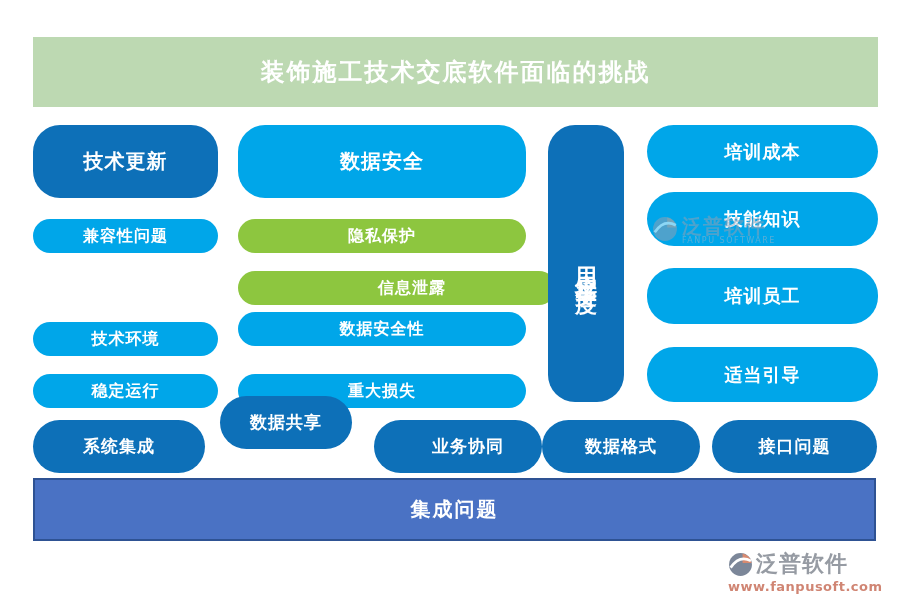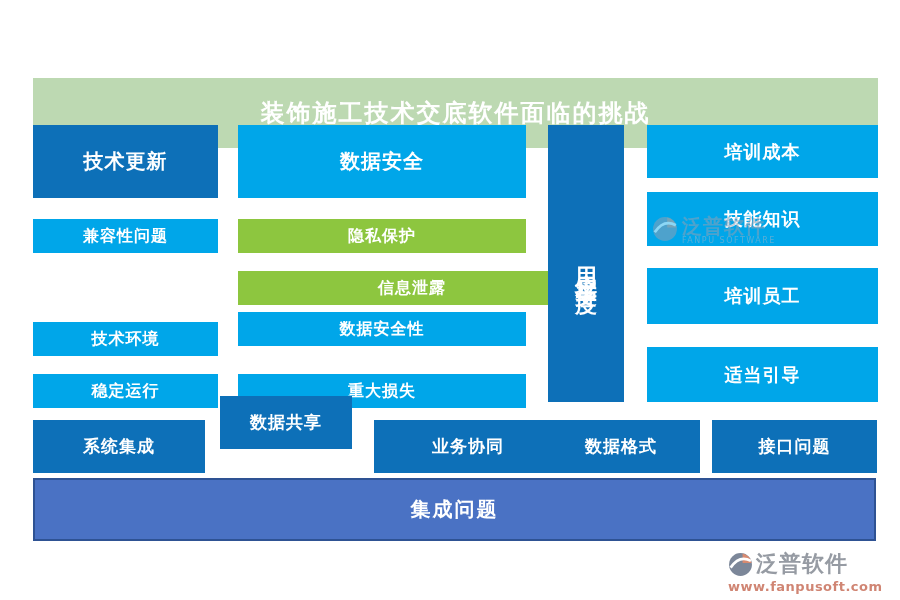--- a/index.html
+++ b/index.html
@@ -10,30 +10,31 @@
     overflow: hidden;
   }
   .canvas { position: relative; width: 900px; height: 600px; background: #ffffff; }
 
   .box {
     position: absolute;
     display: flex; align-items: center; justify-content: center;
     color: #ffffff; font-weight: bold;
     text-align: center;
     letter-spacing: 1px;
+    border-radius: 27px;
   }
   .dark  { background: #0d70b8; }
   .light { background: #00a6e9; }
   .green { background: #8dc63f; }
 
   .title-banner {
     position: absolute; left: 33px; top: 37px; width: 845px; height: 70px;
     background: #bdd9b2; color: #ffffff;
     display: flex; align-items: center; justify-content: center;
-    font-size: 24px; font-weight: bold; letter-spacing: 2px; margin-top: 41px;
+    font-size: 24px; font-weight: bold; letter-spacing: 2px;
   }
 
   .big   { font-size: 20px; }
   .small { font-size: 16px; }
   .row-box { font-size: 17px; }
 
   .vertical-box {
     writing-mode: vertical-rl;
     font-size: 22px; letter-spacing: 6px;
   }

